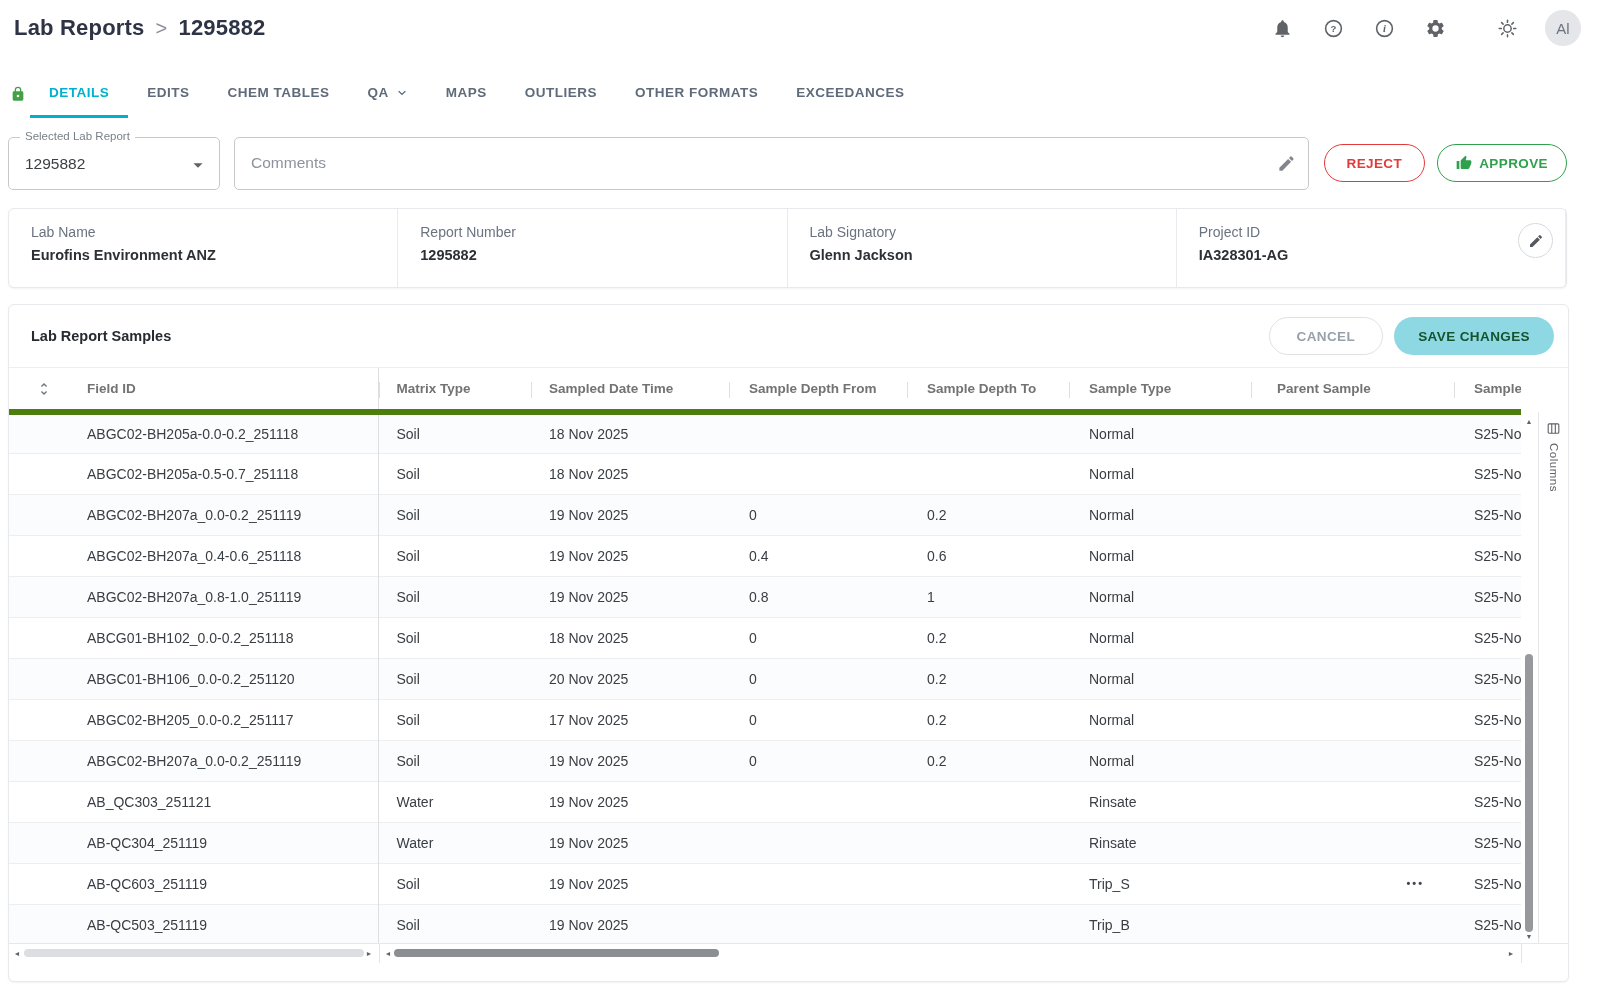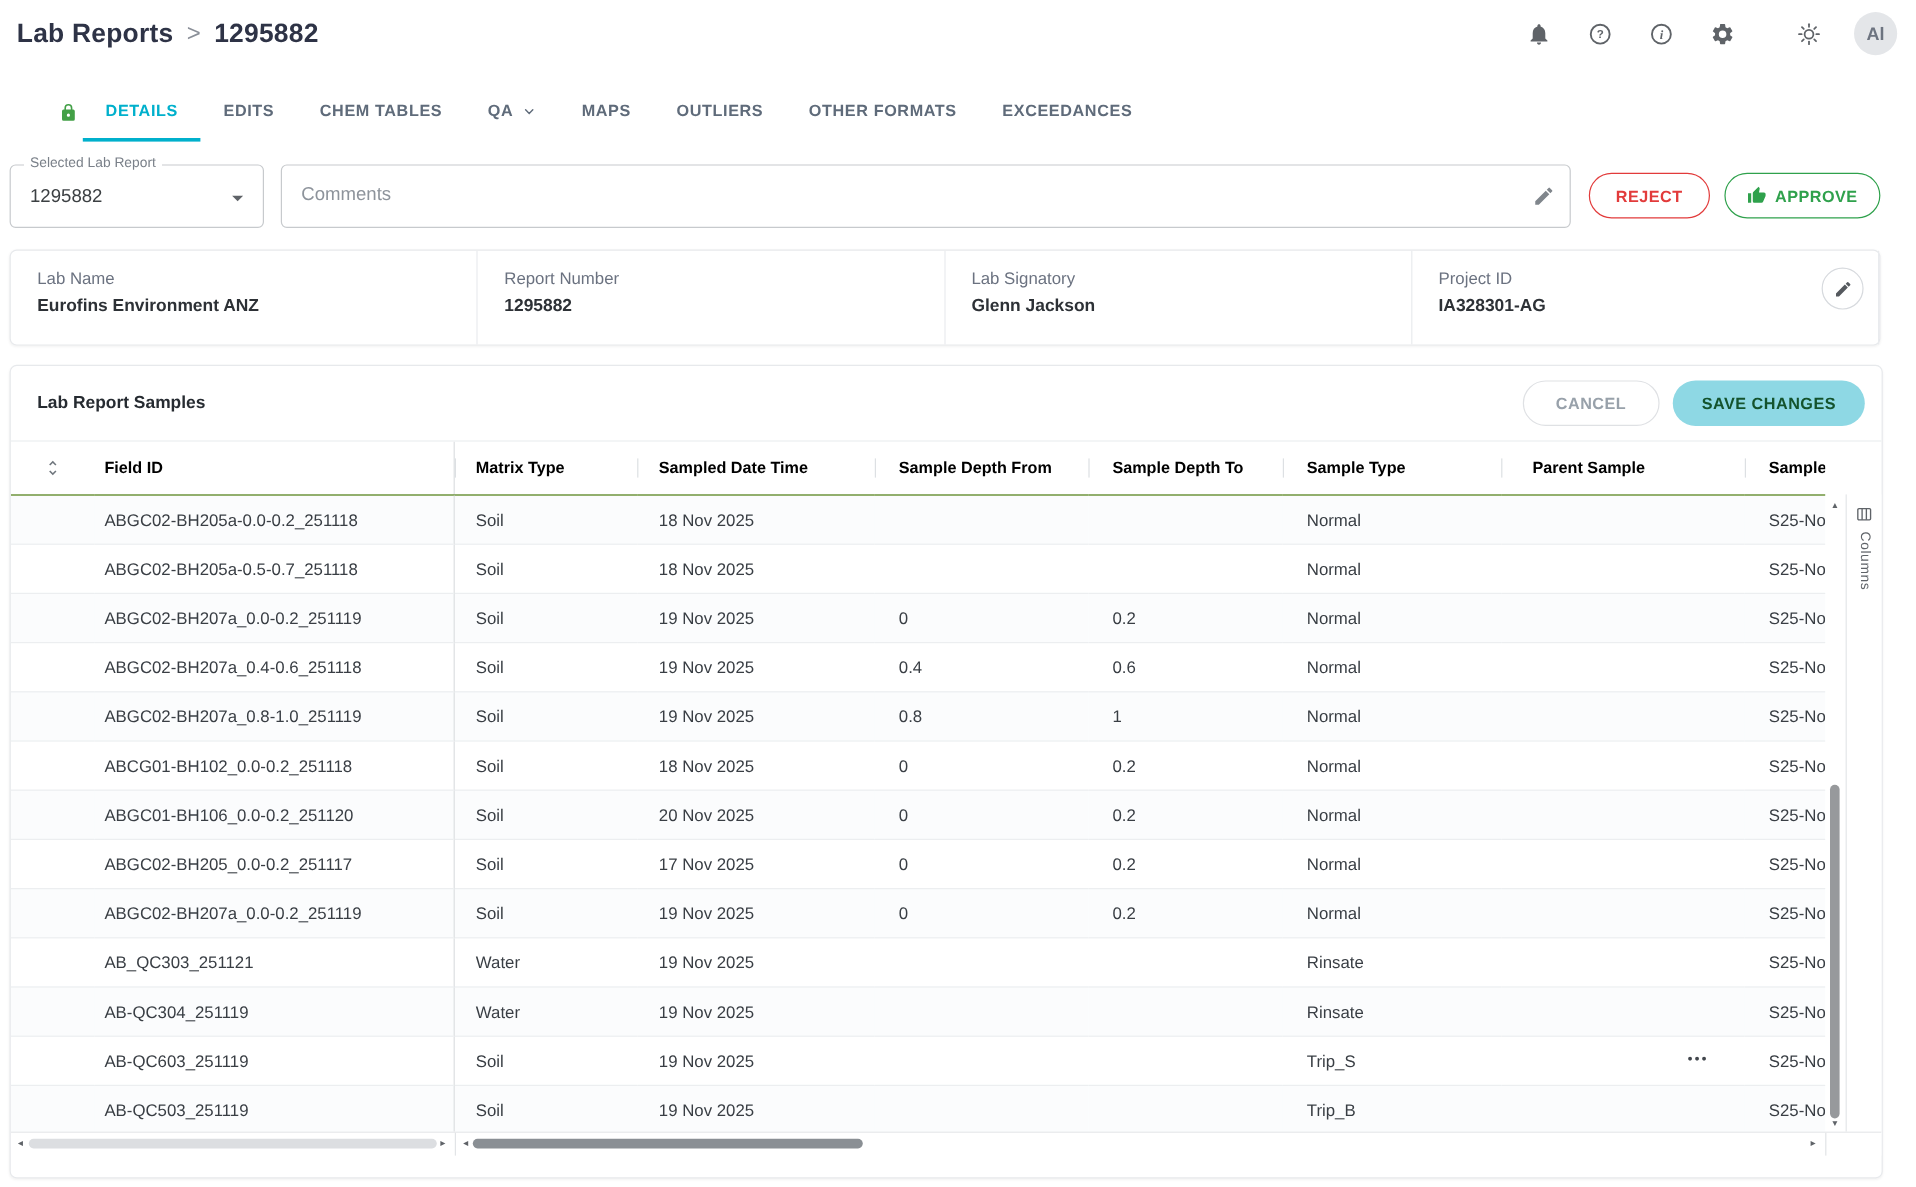--- a/index.html
+++ b/index.html
@@ -8,24 +8,24 @@
   .app { position:relative; width:1597px; height:989px; background:#fff; overflow:hidden; }
 
   
   .topbar { height:56px; display:flex; justify-content:space-between; padding:0 16px 0 14px; background:#fff; }
   .breadcrumb { font-size:22px; font-weight:700; color:#2e3346; letter-spacing:.2px; display:flex; align-items:center; }
   .bc-sep { color:#8a8f98; font-weight:400; margin:0 11px; font-size:20px; }
   .topbar-icons { display:flex; align-items:center; }
   .icon-btn { width:24px; height:24px; display:flex; align-items:center; justify-content:center; margin-left:27px; cursor:pointer; }
   .icon-btn svg { display:block; }
   .icon-btn.theme { margin-left:48px; }
-  .avatar { width:36px; height:36px; border-radius:50%; background:#e4e6e9; color:#6d7480; display:flex; align-items:center; justify-content:center; font-size:15px; font-weight:700; margin-left:26px; }
-
-  
-  .tabbar { margin-top:14px; height:48px; display:flex; align-items:stretch; padding-left:6px;margin-left:39px; }
+  .avatar { width:36px; height:36px; border-radius:50%; background:#e4e6e9; color:#6d7480; display:flex; align-items:center; justify-content:center; font-size:15px; font-weight:400; margin-left:26px; }
+
+  
+  .tabbar { margin-top:14px; height:48px; display:flex; align-items:stretch; padding-left:6px; }
   .lock-wrap { display:flex; align-items:center; padding:0 4px 0 4px; }
   .tab { display:flex; align-items:center; padding:0 19px; font-size:13.5px; font-weight:700; letter-spacing:.5px; color:#5f6b7a; border-bottom:3px solid transparent; cursor:pointer; white-space:nowrap; }
   .tab.active { color:#00b0cc; border-bottom-color:#00b0cc; }
   .tab .chev { margin-left:7px; display:flex; align-items:center; }
 
   
   .controls { margin:16px 30px 0 8px; height:58px; display:flex; align-items:center; }
   .select-box { position:relative; width:212px; height:53px; border:1px solid #c7cacd; border-radius:5px; background:#fff; cursor:pointer; flex:none; }
   .select-box .flabel { position:absolute; top:-8px; left:11px; background:#fff; padding:0 5px; font-size:11.5px; color:#7a8089; white-space:nowrap; }
   .select-box .value { line-height:51px; padding-left:16px; font-size:15.5px; color:#3c4043; }
@@ -52,21 +52,21 @@
   .card-header { height:63px; display:flex; align-items:center; justify-content:space-between; padding:0 14px 0 22px; border-bottom:1px solid #eceef0; }
   .card-title { font-size:14.5px; font-weight:700; color:#262b31; }
   .card-header-buttons { display:flex; align-items:center; }
   .btn-cancel { padding:0 27px; color:#98a1aa; border:1px solid #dfe1e4; }
   .btn-save { margin-left:11px; padding:0 24px; color:#14532d; border:none; background:#8ed8e4; }
 
   .table-scroll { width:1512px; overflow:hidden; }
   table.samples { table-layout:fixed; width:1645px; border-collapse:collapse; }
   col.c-sort{width:70px} col.c-field{width:299px} col.c-matrix{width:153px} col.c-sampled{width:198px}
   col.c-dfrom{width:178px} col.c-dto{width:162px} col.c-stype{width:182px} col.c-parent{width:203px} col.c-code{width:200px}
-  th { height:44px; text-align:left; font-size:13.5px; font-weight:700; color:#000000; border-bottom:1px solid #4d7c0f; position:relative; white-space:nowrap; cursor:pointer; }
+  th { height:44px; text-align:left; font-size:13.5px; font-weight:700; color:#737373; border-bottom:6px solid #4d7c0f; position:relative; white-space:nowrap; cursor:pointer; }
   td { height:41px; font-size:14px; color:#393e44; white-space:nowrap; }
   tbody tr { border-bottom:1px solid #eceef0; cursor:pointer; }
   tbody tr:nth-child(odd) { background:#fbfcfd; }
   th.col-sort { text-align:center; }
   th.col-field, td.col-field { padding-left:8px; border-right:1px solid #dcdfe2; }
   th.tick::before { content:""; position:absolute; left:0; top:14px; width:1px; height:16px; background:#dde0e3; }
   .p18 { padding-left:18px; } .p20 { padding-left:20px; } .p26 { padding-left:26px; }
   td.col-parent { position:relative; }
   .ellipsis { position:absolute; right:30px; top:13px; font-size:11px; letter-spacing:2px; color:#41464c; font-weight:700; cursor:pointer; }
   .sort-icon-cell { display:flex; justify-content:center; }

